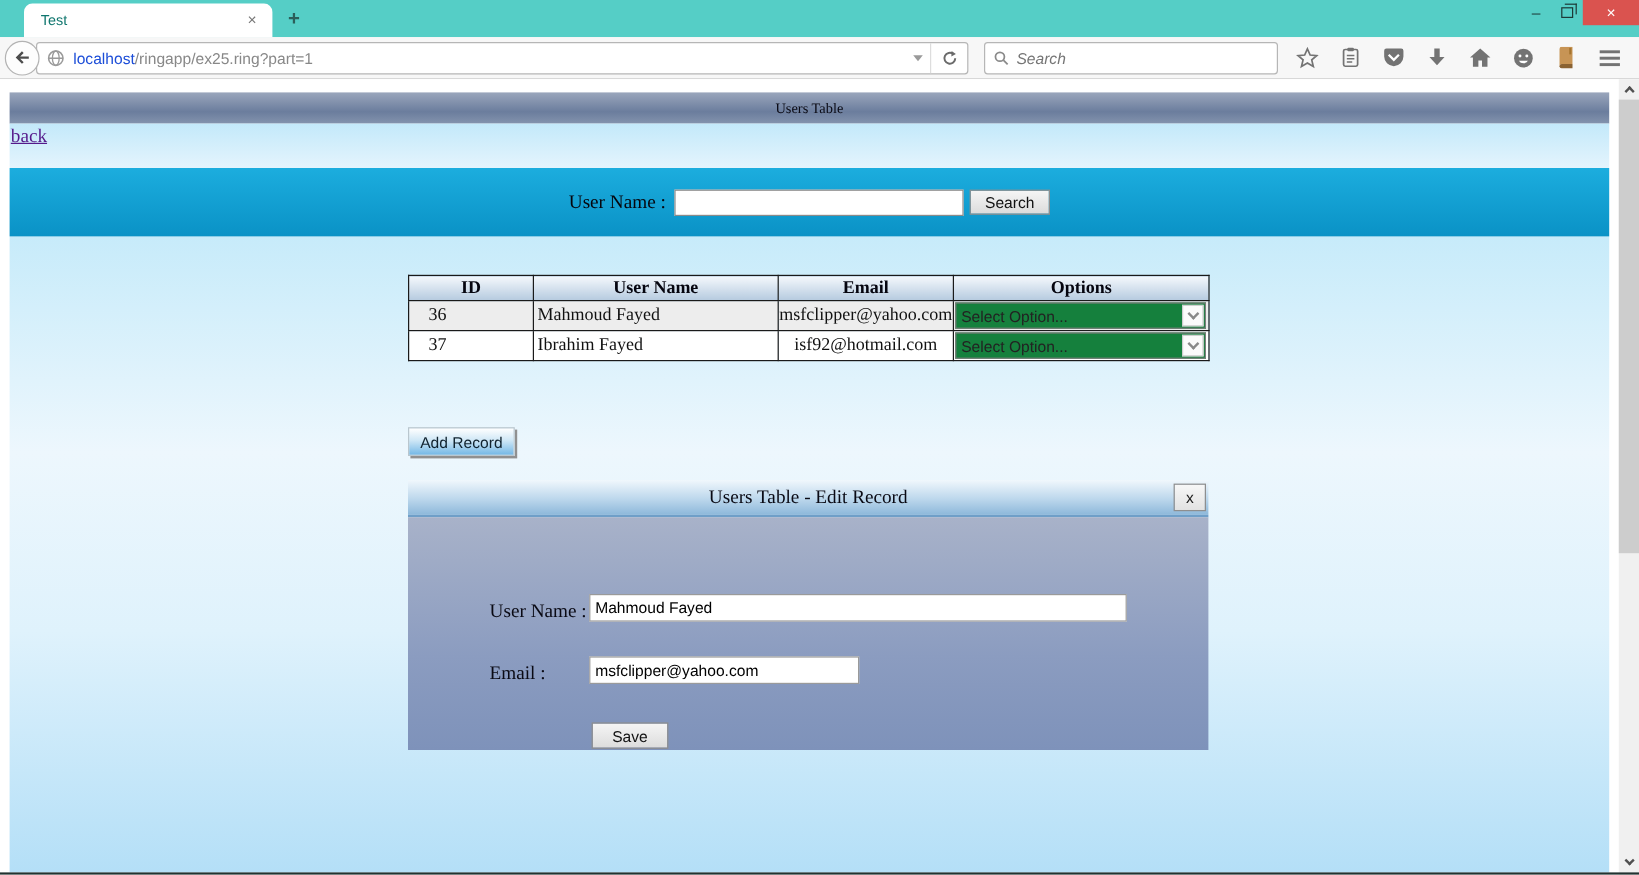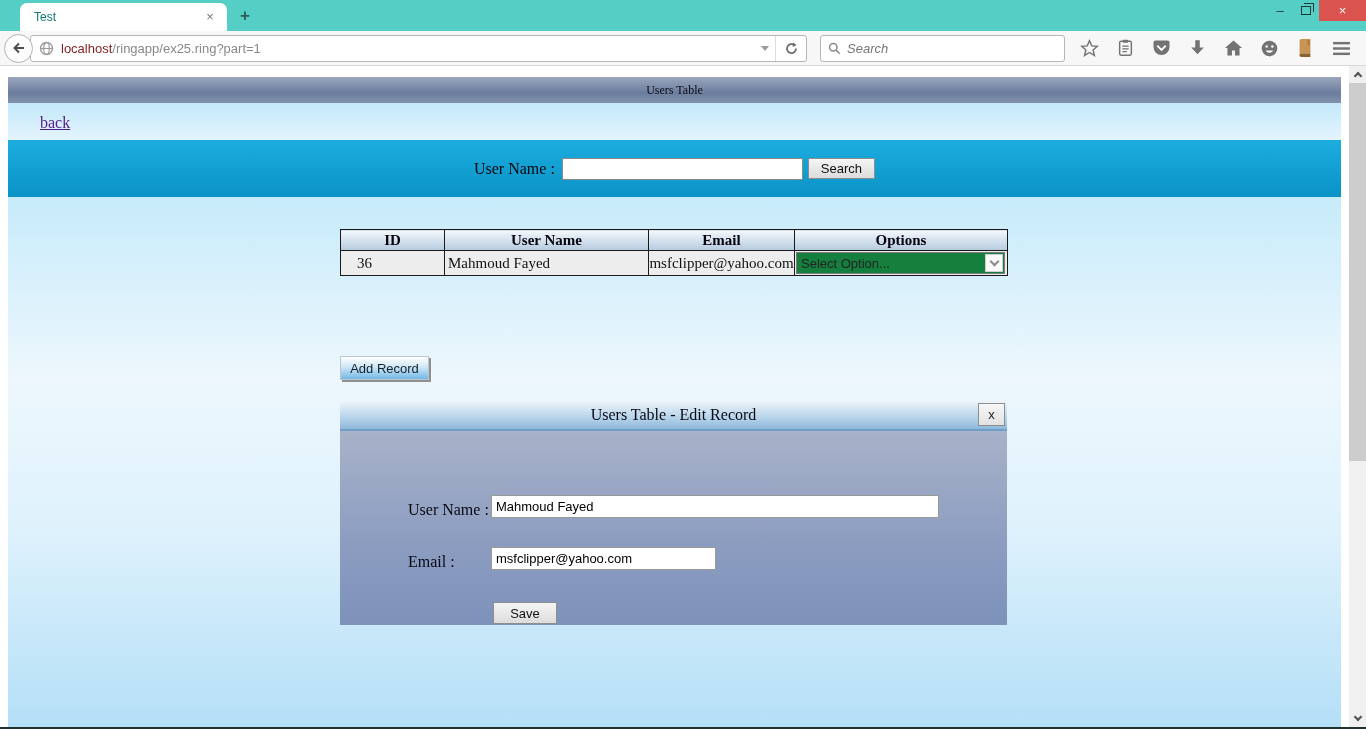--- a/index.html
+++ b/index.html
@@ -22,42 +22,42 @@
 
   
   .toolbar { position:absolute; top:31px; left:0; width:100%; height:35px; background:#f7f7f7;
              border-bottom:1px solid #d8d8d8; display:flex; align-items:center; }
   .back-btn { width:29px; height:29px; border-radius:50%; border:1px solid #b3b3b3; background:#fdfdfd;
               margin-left:4px; display:flex; align-items:center; justify-content:center; z-index:2; }
   .url-bar { display:flex; align-items:center; width:777px; height:27px; background:#fff;
              border:1px solid #b6b6b6; border-radius:3px; margin-left:-3px; padding-left:8px; }
   .url-globe { margin-right:7px; display:flex; }
   .url-text { font-size:13px; color:#888; flex:1; white-space:nowrap; overflow:hidden; }
-  .url-host { color:#7f1d1d; }
+  .url-host { color:#1d4ed8; }
   .url-dropdown { width:22px; height:100%; display:flex; align-items:center; justify-content:center; border-right:1px solid #ddd; }
   .dd-tri { width:0; height:0; border-left:4px solid transparent; border-right:4px solid transparent; border-top:5px solid #9a9a9a; }
   .reload-btn { width:30px; height:100%; display:flex; align-items:center; justify-content:center; }
   .searchbox { display:flex; align-items:center; width:245px; height:27px; background:#fff; border:1px solid #b6b6b6;
                border-radius:3px; margin-left:13px; padding-left:7px; }
   .searchbox input { border:none; outline:none; width:180px; font-size:13px; font-style:italic;
                      font-family:"Liberation Sans",sans-serif; color:#555; background:transparent; margin-left:6px; }
   .tool-icons { display:flex; align-items:center; margin-left:6px; }
   .tool-btn { width:36px; height:30px; display:flex; align-items:center; justify-content:center; }
 
   
   .page { position:absolute; top:66px; left:0; width:1366px; height:663px; background:#fff; }
   .bg-main { position:absolute; left:8px; right:25px; top:131px; bottom:2px;
              background:linear-gradient(180deg,#c7ebfa 0%, #edf7fd 34%, #dff2fc 62%, #b4dff7 100%); }
   .hdr-bar { position:absolute; left:8px; right:25px; top:11px; height:26px;
              background:linear-gradient(180deg,#9aa6bc 0%, #6b7d9d 62%, #8393ad 100%);
              display:flex; align-items:center; justify-content:center;
              font-family:"Liberation Serif",serif; font-size:12px; color:#0a0a14; }
   .back-strip { position:absolute; left:8px; right:25px; top:37px; height:37px;
                 background:linear-gradient(180deg,#c3e9fa 0%, #e4f4fd 100%);
-                display:flex; align-items:center;padding-left:31px; }
+                display:flex; align-items:flex-start; }
   .back-link { font-family:"Liberation Serif",serif; font-size:16px; color:#551a8b;
                text-decoration:underline; margin:2px 0 0 1px; cursor:pointer; }
   .search-sec { position:absolute; left:8px; right:25px; top:74px; height:57px;
                 background:linear-gradient(180deg,#1cadde 0%, #0a92c6 100%);
                 display:flex; align-items:center; justify-content:center; }
   .search-label { font-family:"Liberation Serif",serif; font-size:16px; color:#06060d; margin-right:7px; }
   .search-input { width:241px; height:22px; border:1px solid #8a8a8a; background:#fff; outline:none;
                   font-family:"Liberation Sans",sans-serif; font-size:13px; padding:0 3px; }
   .win-button { height:22px; border:1px solid #8e8e8e; background:linear-gradient(180deg,#f5f5f5,#dcdcdc);
                 font-family:"Liberation Sans",sans-serif; font-size:13px; color:#111; padding:0 12px; cursor:pointer; }
@@ -267,20 +267,33 @@
         <td class="td-email">msfclipper@yahoo.com</td>
         <td class="td-opt">
           <div class="select-box">
             <span class="select-text">Select Option...</span>
             <span class="select-arrow">
                   <span class="sel-chev"></span>
                 </span>
           </div>
         </td>
       </tr>
+      <tr class="row-b">
+        <td class="td-id">37</td>
+        <td class="td-name">Ibrahim Fayed</td>
+        <td class="td-email">isf92@hotmail.com</td>
+        <td class="td-opt">
+          <div class="select-box">
+            <span class="select-text">Select Option...</span>
+            <span class="select-arrow">
+                  <span class="sel-chev"></span>
+                </span>
+          </div>
+        </td>
+      </tr>
     </tbody>
       </table>
 
 
     <button class="add-btn">Add Record</button>
 
     <div class="modal">
       <div class="modal-hdr">
         <span>Users Table - Edit Record</span>
         <span class="modal-x">x</span>

